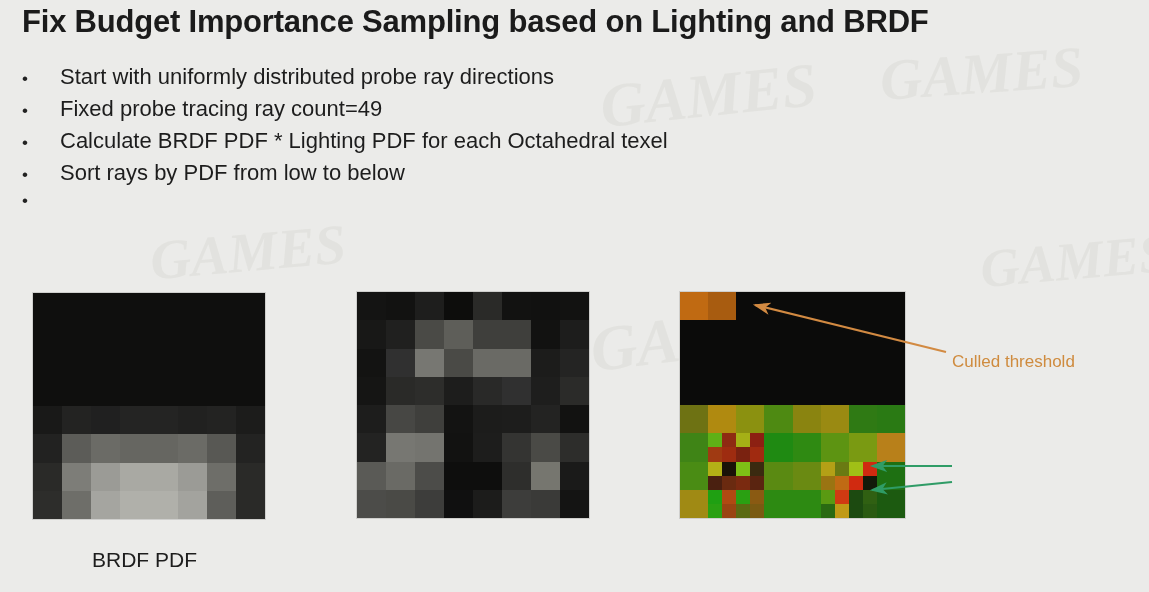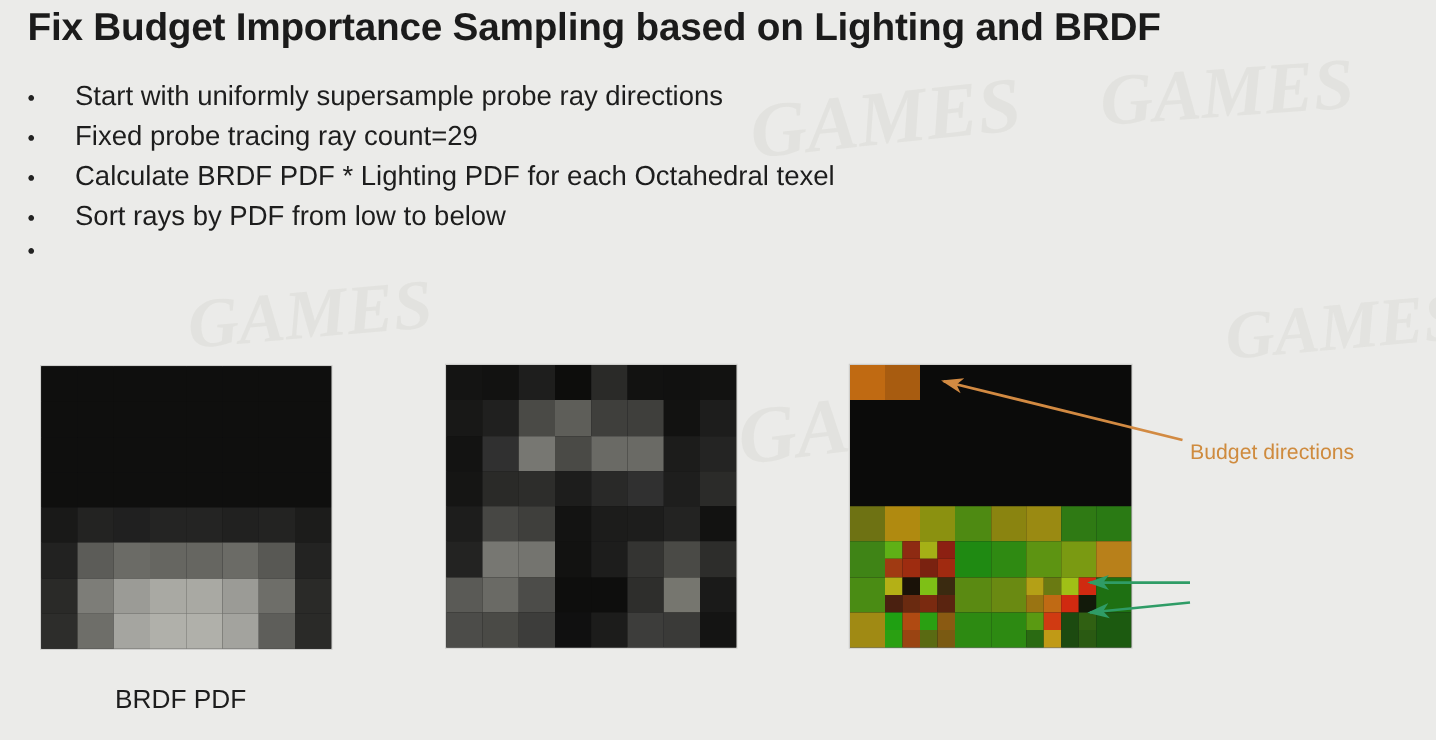--- a/index.html
+++ b/index.html
@@ -148,25 +148,25 @@
   <div class="wm wm-b">GAMES</div>
   <div class="wm wm-c">GAMES</div>
   <div class="wm wm-d">GAMES</div>
   <div class="wm wm-e">GAMES</div>
 
   <div class="title">Fix Budget Importance Sampling based on Lighting and BRDF</div>
 
   <div class="bullets">
     <div class="bullet">
       <span class="bullet-dot">•</span>
-      <span class="bullet-text">Start with uniformly supersample probe ray directions</span>
+      <span class="bullet-text">Start with uniformly distributed probe ray directions</span>
     </div>
     <div class="bullet">
       <span class="bullet-dot">•</span>
-      <span class="bullet-text">Fixed probe tracing ray count=29</span>
+      <span class="bullet-text">Fixed probe tracing ray count=49</span>
     </div>
     <div class="bullet">
       <span class="bullet-dot">•</span>
       <span class="bullet-text">Calculate BRDF PDF * Lighting PDF for each Octahedral texel</span>
     </div>
     <div class="bullet">
       <span class="bullet-dot">•</span>
       <span class="bullet-text">Sort rays by PDF from low to below</span>
     </div>
     <div class="bullet">
@@ -459,16 +459,16 @@
       </marker>
       <marker id="arrow-green" markerWidth="9" markerHeight="9" refX="7" refY="3.2" orient="auto" markerUnits="strokeWidth">
         <path d="M8,3.2 L0,0.4 L2.2,3.2 L0,6 Z" fill="#2f9c66"></path>
       </marker>
     </defs>
     <line x1="946" y1="352" x2="755" y2="305" stroke="#d28a42" stroke-width="2.2" marker-end="url(#arrow-orange)"></line>
     <line x1="952" y1="466" x2="872" y2="466" stroke="#2f9c66" stroke-width="2.2" marker-end="url(#arrow-green)"></line>
     <line x1="952" y1="482" x2="872" y2="490" stroke="#2f9c66" stroke-width="2.2" marker-end="url(#arrow-green)"></line>
   </svg>
 
-  <div class="anno-label anno-culled">Budget directions</div>
+  <div class="anno-label anno-culled">Culled threshold</div>
 
 
 </div>
 
 </body></html>

